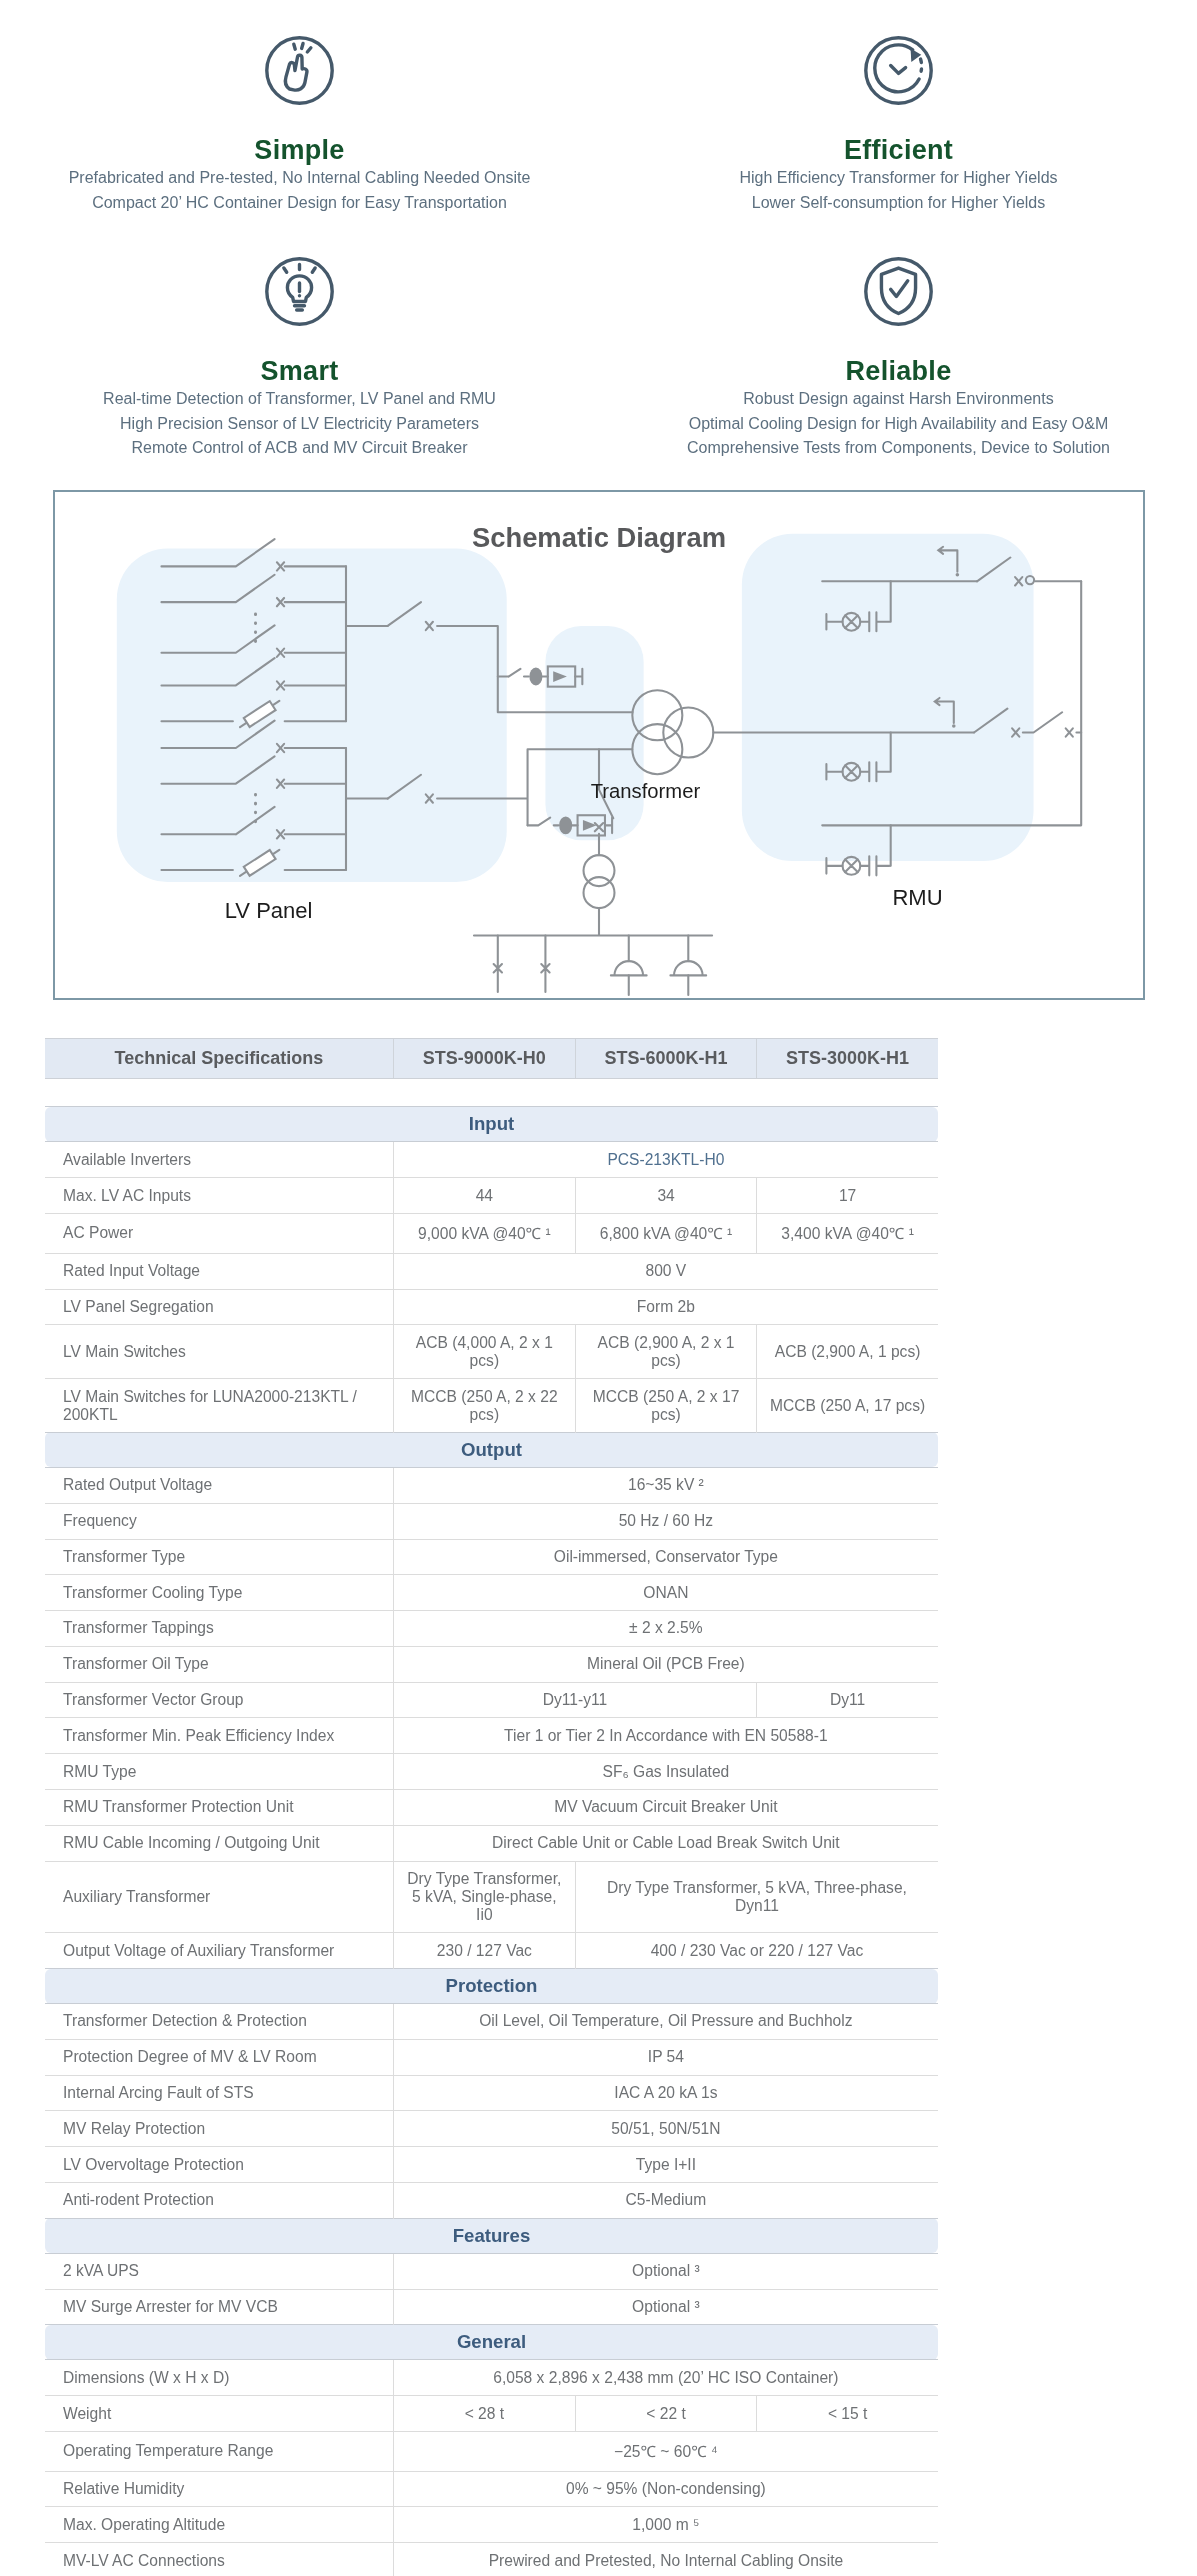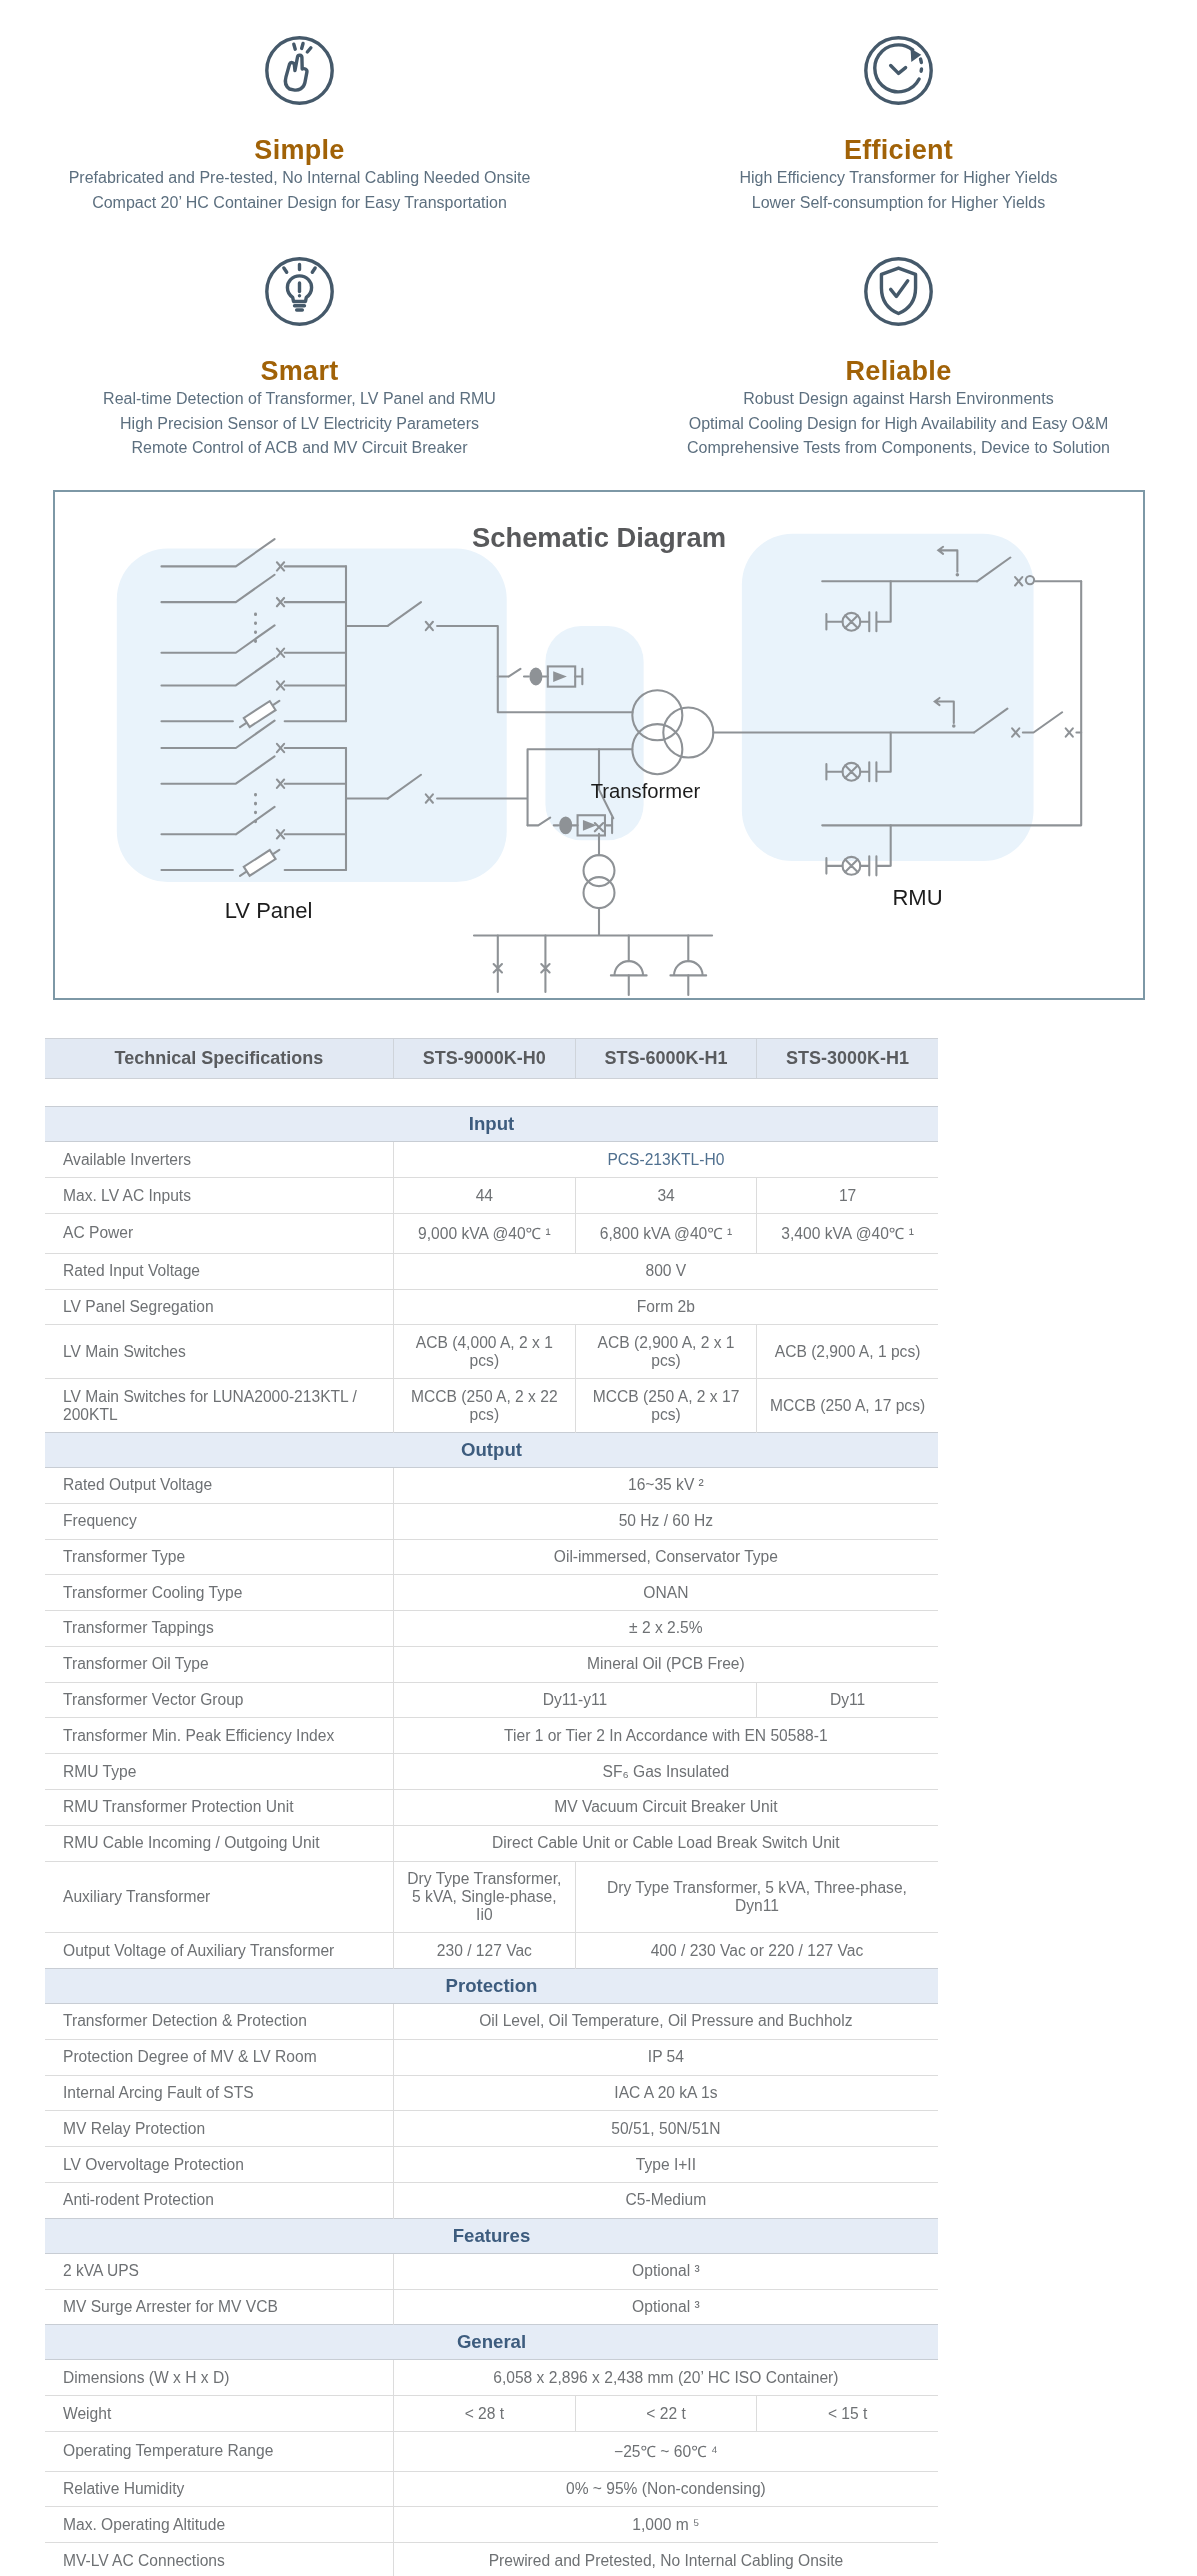--- a/index.html
+++ b/index.html
@@ -12,21 +12,21 @@
 
   
   .features {
     display:grid; grid-template-columns:1fr 1fr;
     padding:25px 0 17px; row-gap:31px;
   }
   .card { text-align:center; }
   .card svg.badge { width:91px; height:91px; }
   .card h2 {
     margin-top:17px; font-size:27px; font-weight:700;
-    color:#a16207; letter-spacing:0.3px;
+    color:#14532d; letter-spacing:0.3px;
   }
   .card .lines { }
   .card .line { font-size:16px; line-height:24.6px; color:#5c6f7f; }
 
   
   .schematic {
     margin:12px 53px 4px; height:510px;
     border:2.4px solid #7d98a6; background:#ffffff;
   }
   .schematic svg { width:100%; height:100%; display:block; }
@@ -45,21 +45,21 @@
   table.head td + td { border-left:1.2px solid #cfd4da; }
   .head-gap { height:27.5px; }
 
   table.spec td { font-size:15.6px; color:#6e7174; padding:8.4px 9.6px; text-align:center; }
   table.spec td.label { text-align:left; padding-left:18px; }
   table.spec tr.row td { border-top:1.2px solid #dcdcdc; }
   table.spec td.val, table.spec tr.row td.label + td { border-left:1.2px solid #dcdcdc; }
   table.spec tr.section td {
     background:#e5ecf6; color:#3d5c7e; font-size:18.6px; font-weight:700;
     height:35px; padding:3.6px 0;
-    border-top:1.2px solid #c8cdd4; border-bottom:1.2px solid #c8cdd4;
+    border-top:1.2px solid #c8cdd4; border-bottom:1.2px solid #c8cdd4;border-radius:6px;
   }
   table.spec td.accent { color:#50708f; }
 </style>
 </head>
 <body>
 
 <section class="features">
 
   <div class="card">
     <svg class="badge" viewBox="0 0 64 64">

